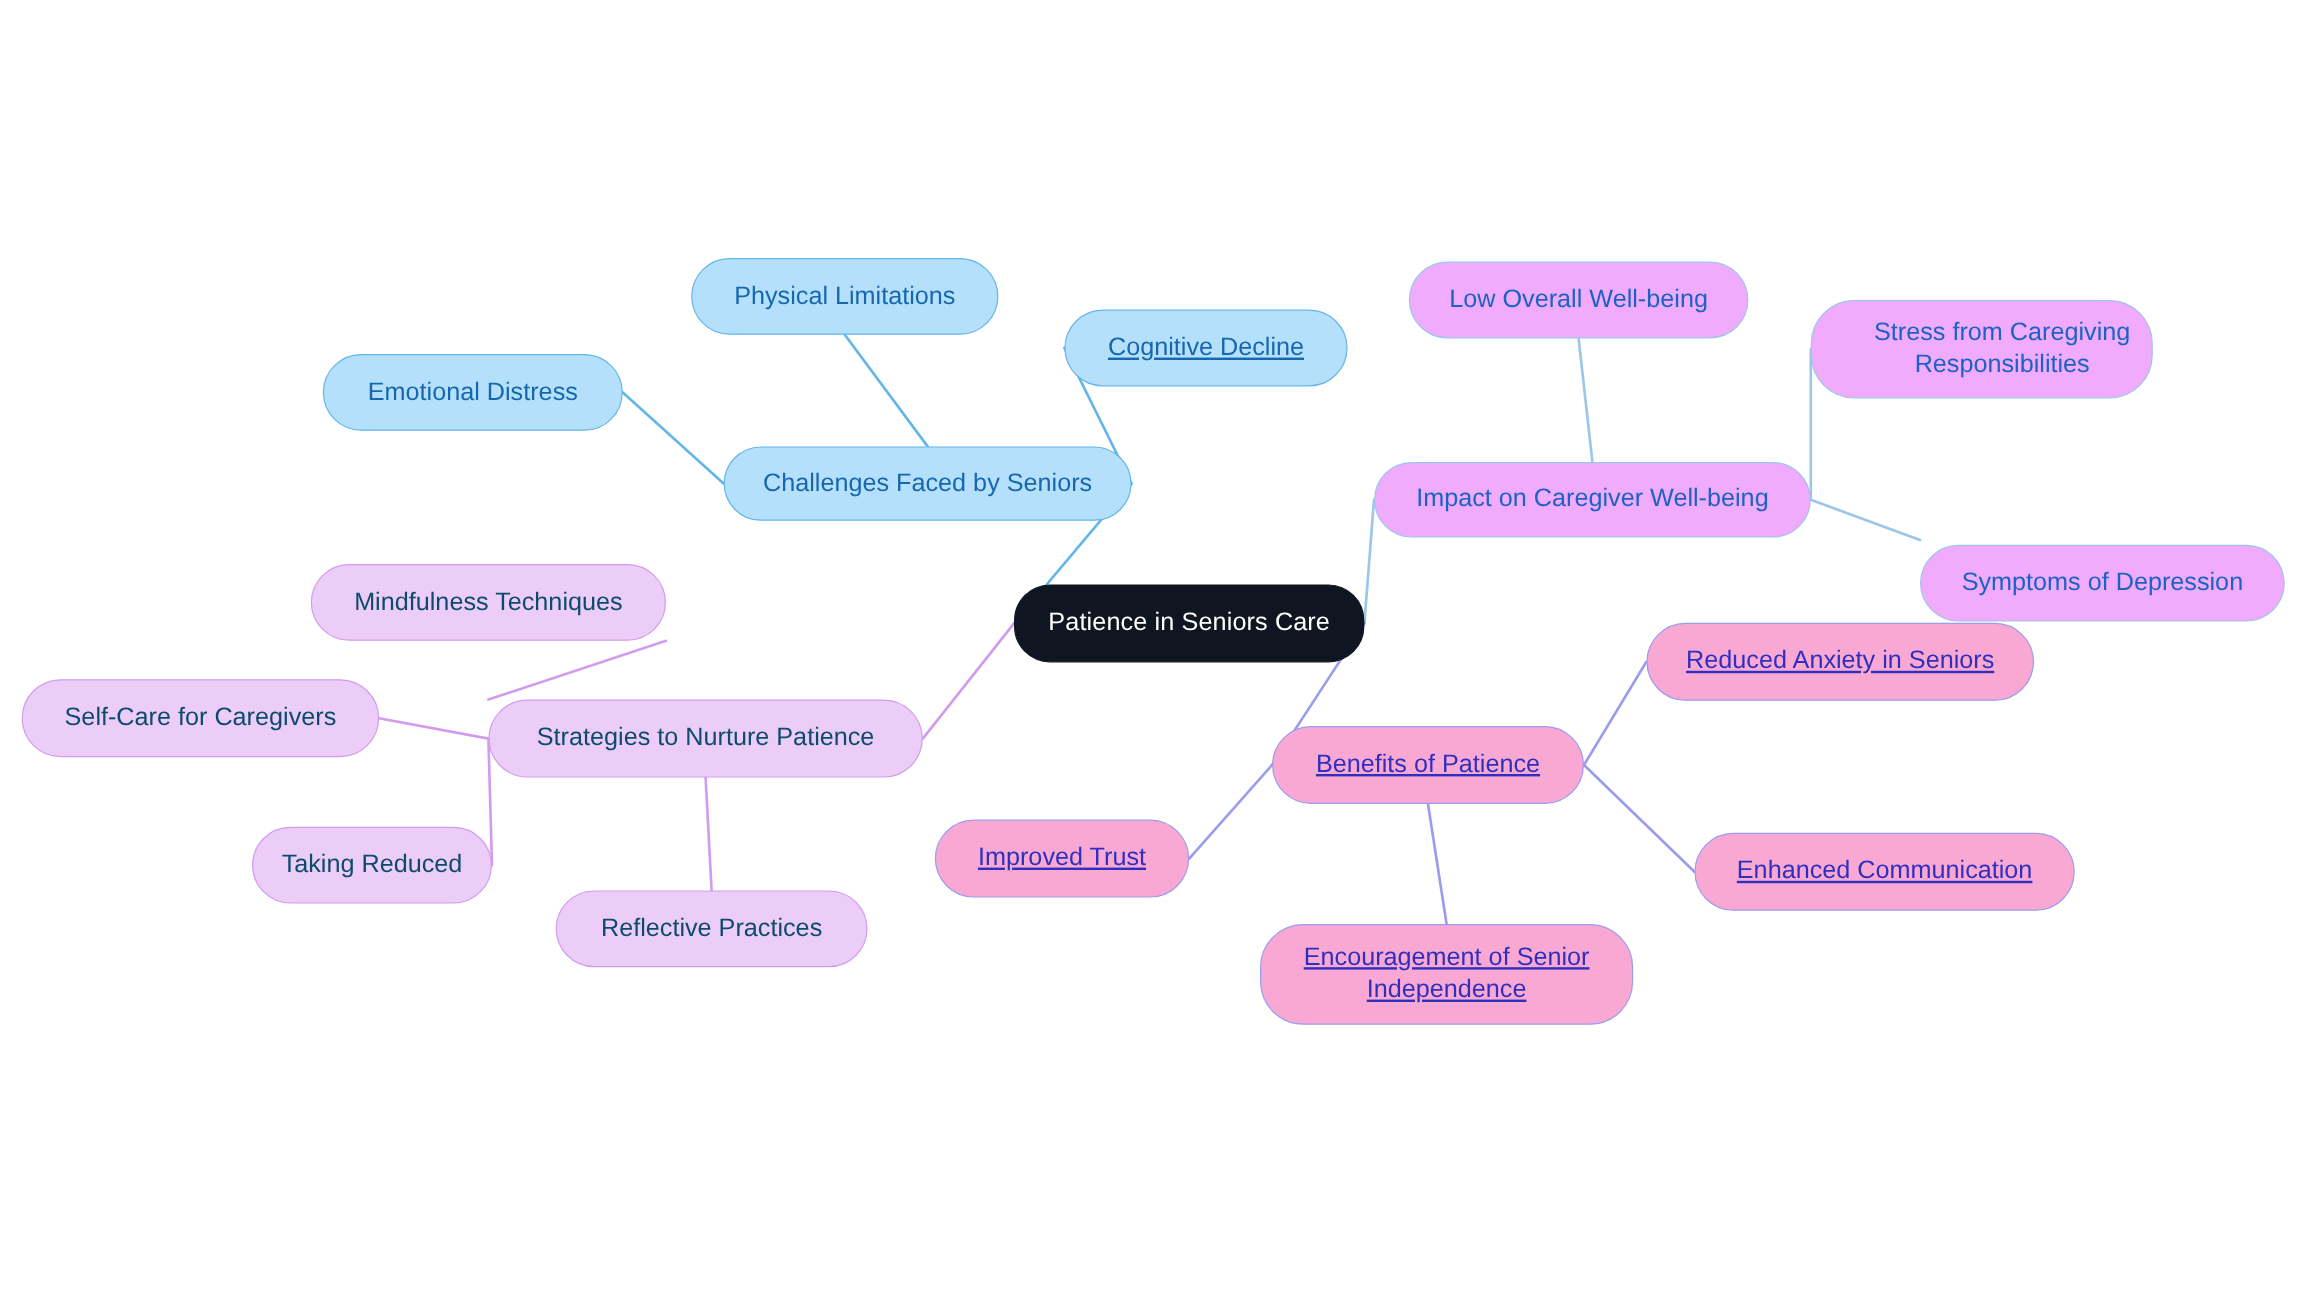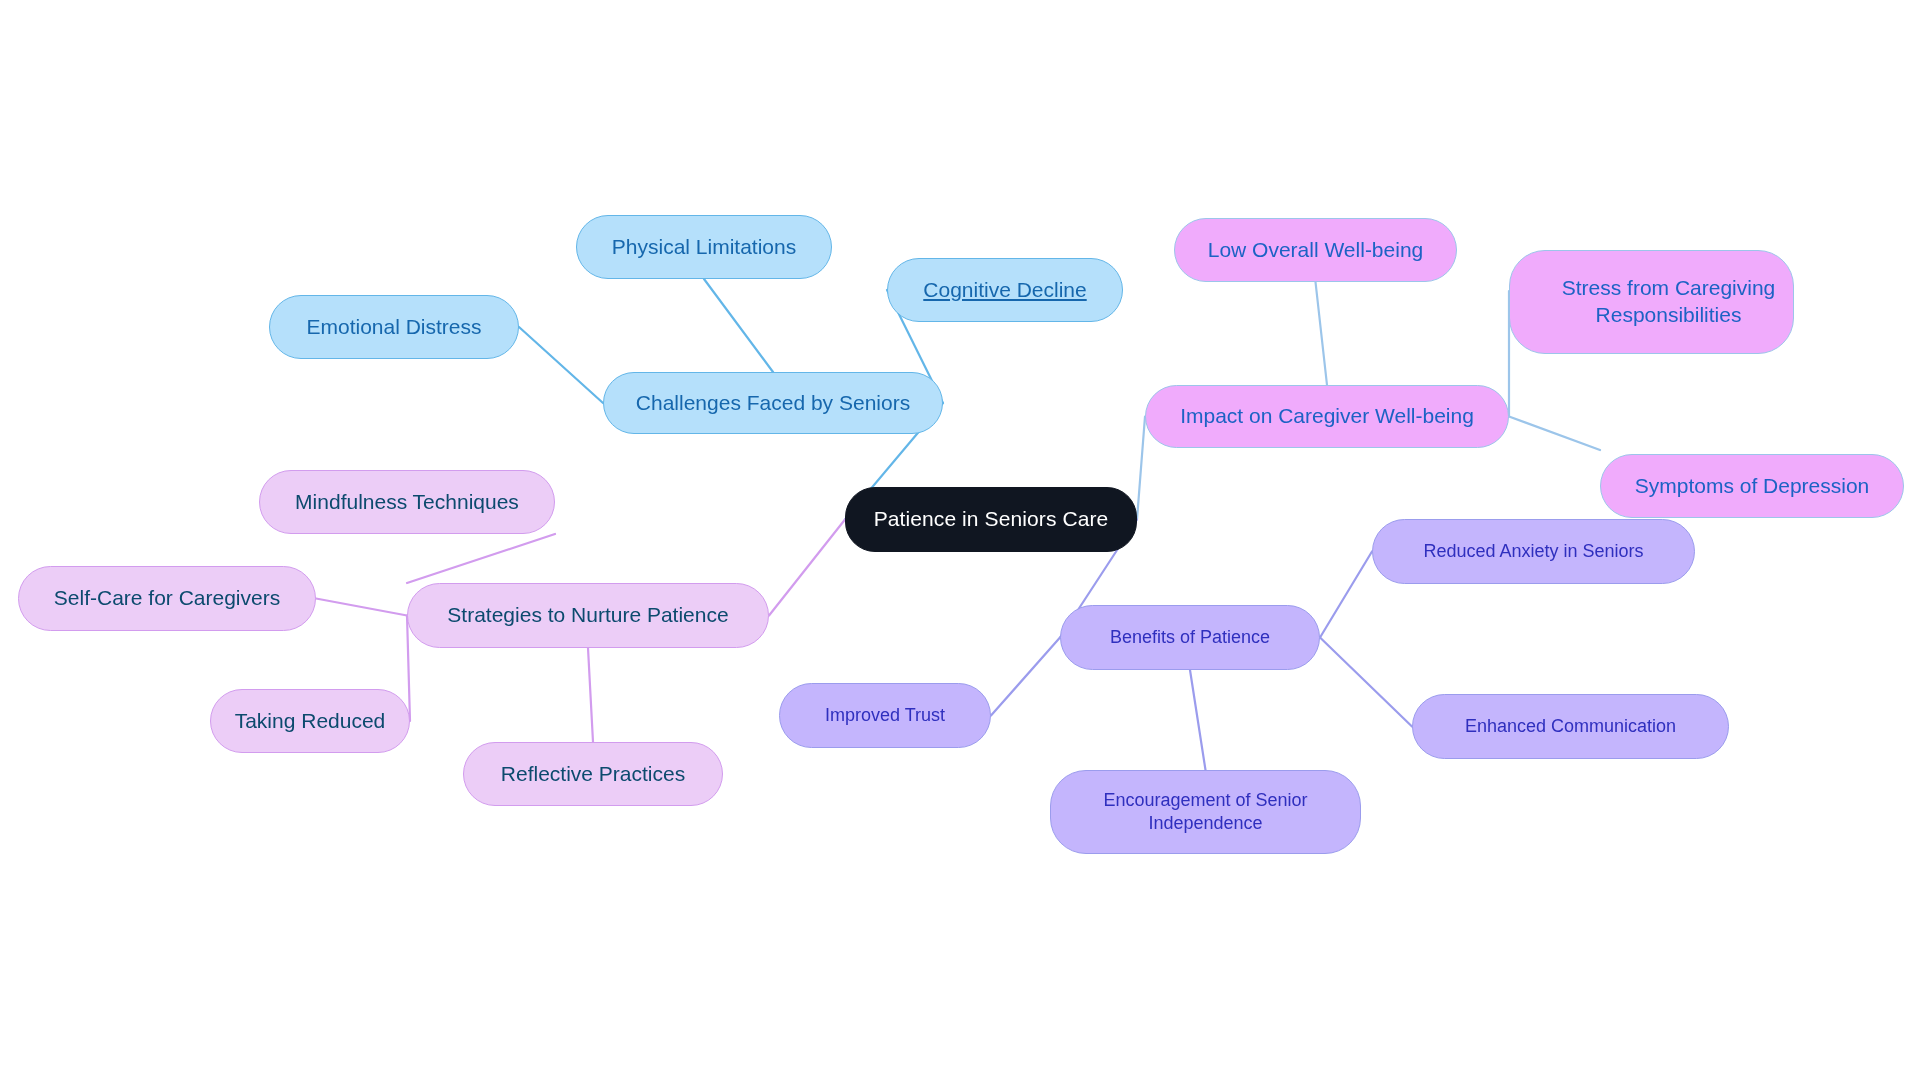--- a/index.html
+++ b/index.html
@@ -55,24 +55,25 @@
     color: #1667ad;
     font-size: 21px;
   }
   .node.paleblue {
     background: #f0abfc;
     border-color: #9cc5ea;
     color: #1c62c4;
     font-size: 21px;
   }
   .node.periwinkle {
-    background: #c4b5fd;
+    background: #f9a8d4;
     border-color: #9b9ced;
     color: #2f2fbe;
-    font-size: 18px;
+    font-size: 21px;
+    text-decoration: underline;
   }
   .node.lilac {
     background: #eccdf7;
     border-color: #d29cee;
     color: #0c4a6e;
     font-size: 21px;
   }
 </style>
 </head>
 <body>
@@ -101,21 +102,21 @@
   <div id="nodes">
       <div class="node root" style="left: 845px; top: 487px; width: 292px; height: 65px;"><span>Patience in Seniors Care</span></div>
       <div class="node blue" style="left: 603px; top: 372px; width: 340px; height: 62px;"><span>Challenges Faced by Seniors</span></div>
       <div class="node blue" style="left: 269px; top: 295px; width: 250px; height: 64px;"><span>Emotional Distress</span></div>
       <div class="node blue" style="left: 576px; top: 215px; width: 256px; height: 64px;"><span>Physical Limitations</span></div>
       <div class="node blue" style="left: 887px; top: 258px; width: 236px; height: 64px; text-decoration: underline;"><span>Cognitive Decline</span></div>
       <div class="node paleblue" style="left: 1145px; top: 385px; width: 364px; height: 63px;"><span>Impact on Caregiver Well-being</span></div>
       <div class="node periwinkle" style="left: 1060px; top: 605px; width: 260px; height: 65px;"><span>Benefits of Patience</span></div>
       <div class="node lilac" style="left: 407px; top: 583px; width: 362px; height: 65px;"><span>Strategies to Nurture Patience</span></div>
       <div class="node paleblue" style="left: 1174px; top: 218px; width: 283px; height: 64px;"><span>Low Overall Well-being</span></div>
-      <div class="node paleblue" style="left: 1509px; top: 250px; width: 285px; height: 104px; padding-left: 48px;"><span>Stress from Caregiving
+      <div class="node paleblue" style="left: 1509px; top: 250px; width: 285px; height: 82px; padding-left: 48px;"><span>Stress from Caregiving
 Responsibilities</span></div>
       <div class="node paleblue" style="left: 1600px; top: 418px; width: 304px; height: 64px; margin-top: 36px;"><span>Symptoms of Depression</span></div>
       <div class="node periwinkle" style="left: 1372px; top: 519px; width: 323px; height: 65px;"><span>Reduced Anxiety in Seniors</span></div>
       <div class="node periwinkle" style="left: 1412px; top: 694px; width: 317px; height: 65px;"><span>Enhanced Communication</span></div>
       <div class="node periwinkle" style="left: 779px; top: 683px; width: 212px; height: 65px;"><span>Improved Trust</span></div>
       <div class="node periwinkle" style="left: 1050px; top: 770px; width: 311px; height: 84px;"><span>Encouragement of Senior
 Independence</span></div>
       <div class="node lilac" style="left: 259px; top: 470px; width: 296px; height: 64px;"><span>Mindfulness Techniques</span></div>
       <div class="node lilac" style="left: 18px; top: 566px; width: 298px; height: 65px;"><span>Self-Care for Caregivers</span></div>
       <div class="node lilac" style="left: 210px; top: 689px; width: 200px; height: 64px;"><span>Taking Reduced</span></div>

